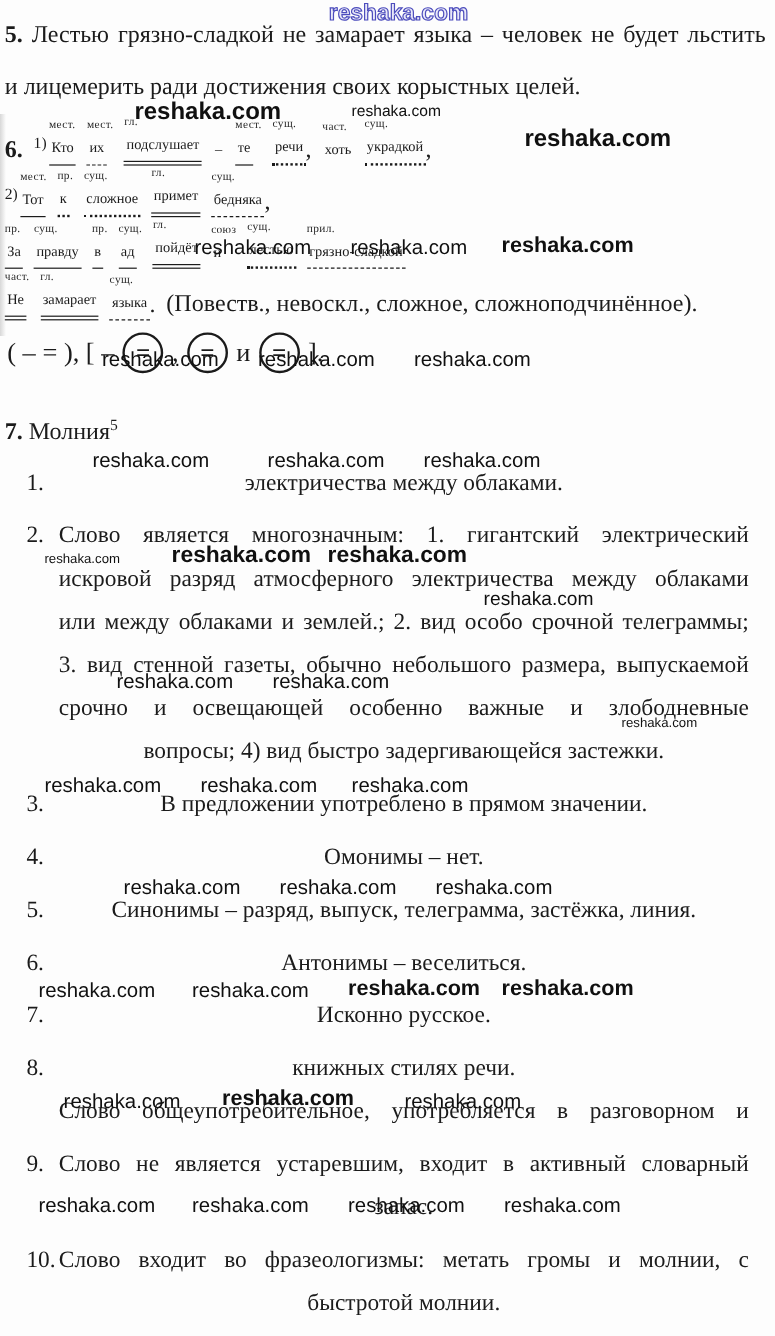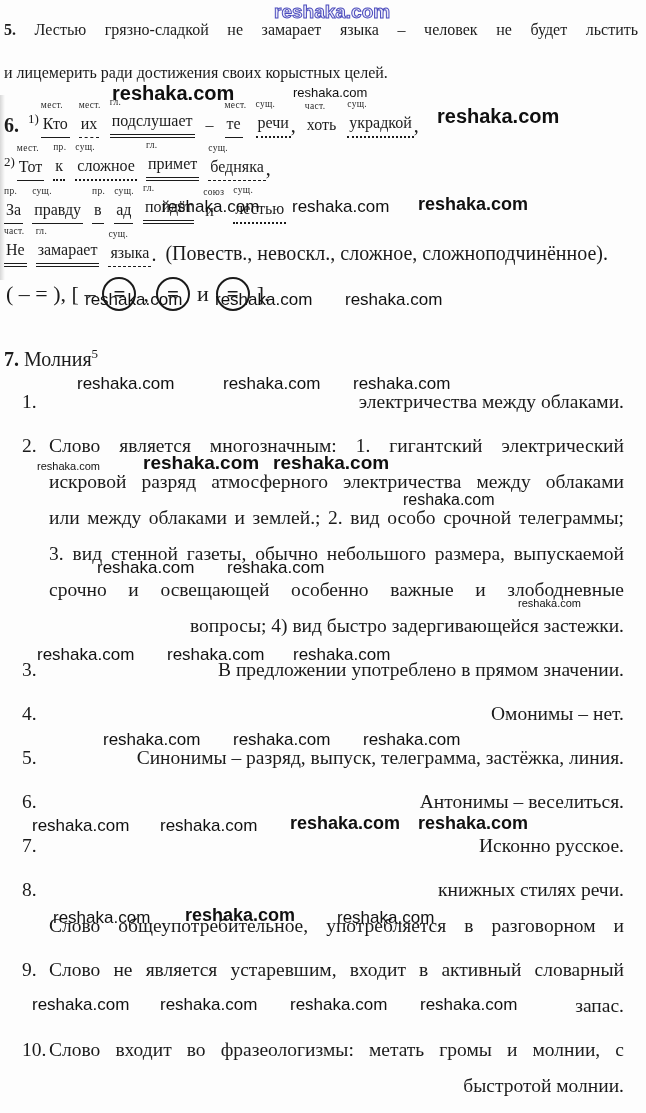--- a/index.html
+++ b/index.html
@@ -5,51 +5,51 @@
   html,body{margin:0;padding:0;}
   body{width:646px;height:1113px;position:relative;overflow:hidden;background:#fdfdfd;
        font-family:"Liberation Serif",serif;color:#1b1b1b;}
   .edge{position:absolute;left:0;top:95px;width:5px;height:185px;
         background:linear-gradient(90deg,#b9b9b9,rgba(255,255,255,0));opacity:.55;z-index:2;}
   .wm-layer{position:absolute;inset:0;pointer-events:none;z-index:3;}
   .wm{position:absolute;font-family:"Liberation Sans",sans-serif;color:#101010;white-space:nowrap;}
   .wm-top{position:absolute;left:274px;top:1px;font-size:19px;font-weight:700;
           font-family:"Liberation Sans",sans-serif;color:#e9e9f8;-webkit-text-stroke:1px #4d4dbd;}
   .content{position:relative;z-index:1;padding:8px 8px 0 4px;}
-  .t-line{margin:0;font-size:16px;line-height:43px;}
+  .t-line{margin:0;font-size:20px;line-height:43px;}
   .j{text-align:justify;text-align-last:justify;}
   .b{font-weight:bold;}
   
   .grammar{margin-top:2px;}
   .gline{display:flex;align-items:flex-end;gap:9px;margin:0 0 1px 0;}
   .gnum{font-size:20px;font-weight:bold;line-height:25px;}
   .gsup{font-size:13px;transform:translateY(-11px);margin-right:-7px;}
   .gword{display:inline-flex;flex-direction:column;}
   .gpos{font-size:9.5px;line-height:12px;color:#2a2a2a;letter-spacing:.3px;white-space:nowrap;}
   .gbot{display:flex;align-items:flex-end;}
-  .gtext{font-size:16px;line-height:25px;padding:0 2px 1px 2px;}
+  .gtext{font-size:12px;line-height:25px;padding:0 2px 1px 2px;}
   .gafter{font-size:20px;line-height:25px;}
   .gtail{font-size:20px;line-height:25px;padding-bottom:1px;white-space:nowrap;}
   .u-solid{border-bottom:1.5px solid #1b1b1b;}
   .u-dashed{border-bottom:1.5px dashed #1b1b1b;}
   .u-double{border-bottom:4px double #1b1b1b;}
   .u-dotted{border-bottom:2px dotted #1b1b1b;}
   
   .scheme{display:flex;align-items:center;gap:7px;margin:10px 0 0 2px;font-size:22px;}
   .circ{width:30px;height:30px;border:2px solid #1b1b1b;border-radius:50%;
         display:flex;align-items:center;justify-content:center;font-size:21px;font-weight:600;flex:0 0 auto;}
   .stext{white-space:pre;}
   
   .item7{margin:28px 0 0 0;font-size:20px;line-height:30px;}
   .item7 sup{font-size:13px;}
   
   .list{margin:10px 14px 0 45px;}
   .li{position:relative;margin-bottom:8px;font-size:19.5px;}
   .num{position:absolute;left:-27px;top:0;line-height:36px;}
-  .tl{line-height:36px;text-align:right;}
+  .tl{line-height:36px;text-align:center;}
   .tl.j{text-align:justify;text-align-last:justify;}
 </style>
 </head>
 <body>
 
 <div class="edge"></div>
 
 <div class="wm-layer">
   <span class="wm-top">reshaka.com</span>
 <span class="wm" style="left: 112px; top: 82px; font-size: 20px; font-weight: 700;">reshaka.com</span>
@@ -220,20 +220,26 @@
           <span class="gbot">
             <span class="gtext">и</span>
           </span>
         </span>
         <span class="gword">
           <span class="gpos">сущ.</span>
           <span class="gbot">
             <span class="gtext u-dotted">лестью</span>
           </span>
         </span>
+        <span class="gword">
+          <span class="gpos">прил.</span>
+          <span class="gbot">
+            <span class="gtext u-dashed">грязно-сладкой</span>
+          </span>
+        </span>
       </div>
       <div class="gline">
         <span class="gword">
           <span class="gpos">част.</span>
           <span class="gbot">
             <span class="gtext u-double">Не</span>
           </span>
         </span>
         <span class="gword">
           <span class="gpos">гл.</span>

